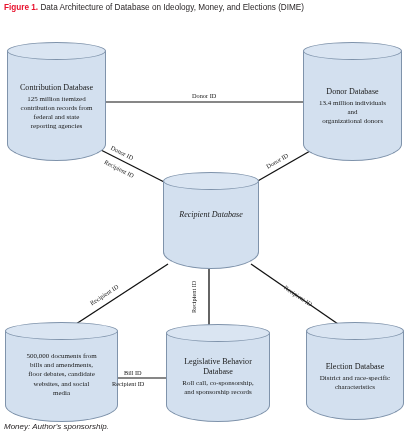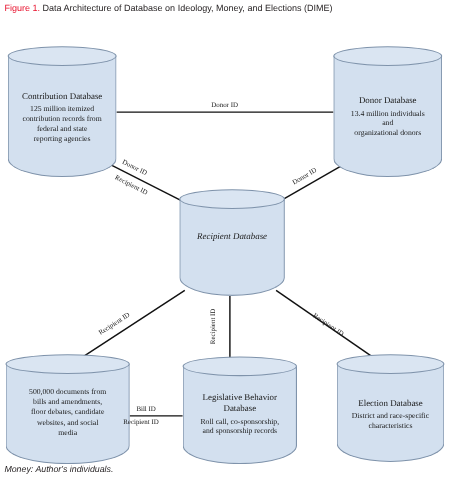--- a/index.html
+++ b/index.html
@@ -23,21 +23,21 @@
     top: 2px;
     width: 400px;
     font-family: "Liberation Sans", sans-serif;
     font-size: 8.2px;
     line-height: 11px;
     color: #231f20;
     white-space: nowrap;
   }
   #figure-caption .fig-label {
     color: #e8112d;
-    font-weight: normal;
+    font-weight: bold;
   }
 
   
   #diagram {
     position: absolute;
     left: 0;
     top: 16px;
     width: 339px;
     height: 400px;
   }
@@ -229,14 +229,14 @@
 
   <div class="edge-label" style="left:282px; top:276px; transform: rotate(34deg);">Recipient ID</div>
 
   <div class="edge-label" style="left:124px; top:353px;">Bill ID</div>
 
   <div class="edge-label" style="left:112px; top:364px;">Recipient ID</div>
 
 </div>
 
 <div id="source-note">
-  <span>Money:</span><span class="src-rest"> Author's individuals.</span>
+  <span>Money:</span><span class="src-rest"> Author's sponsorship.</span>
 </div>
 
 </body></html>

